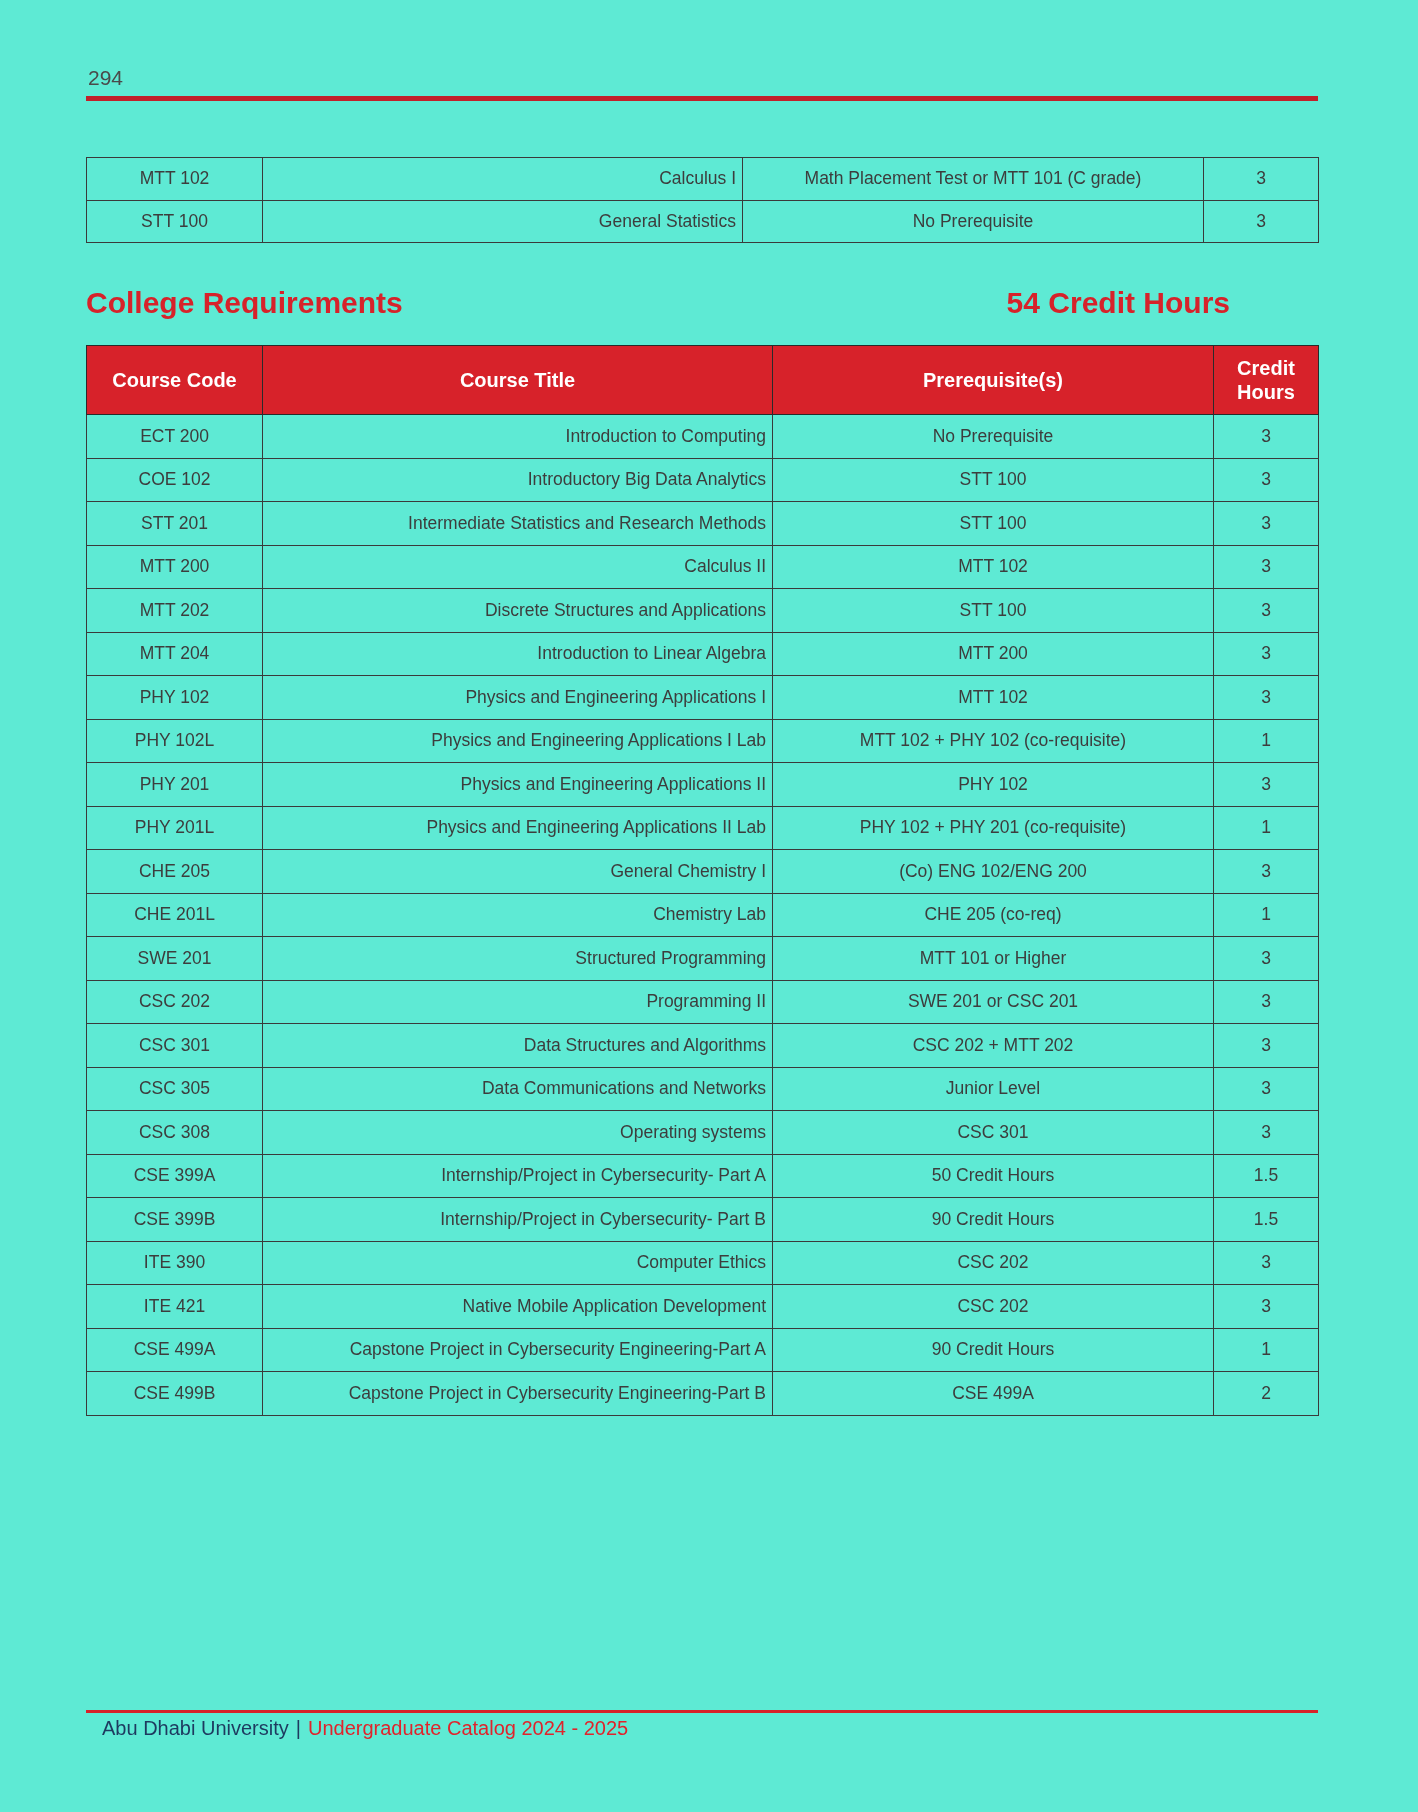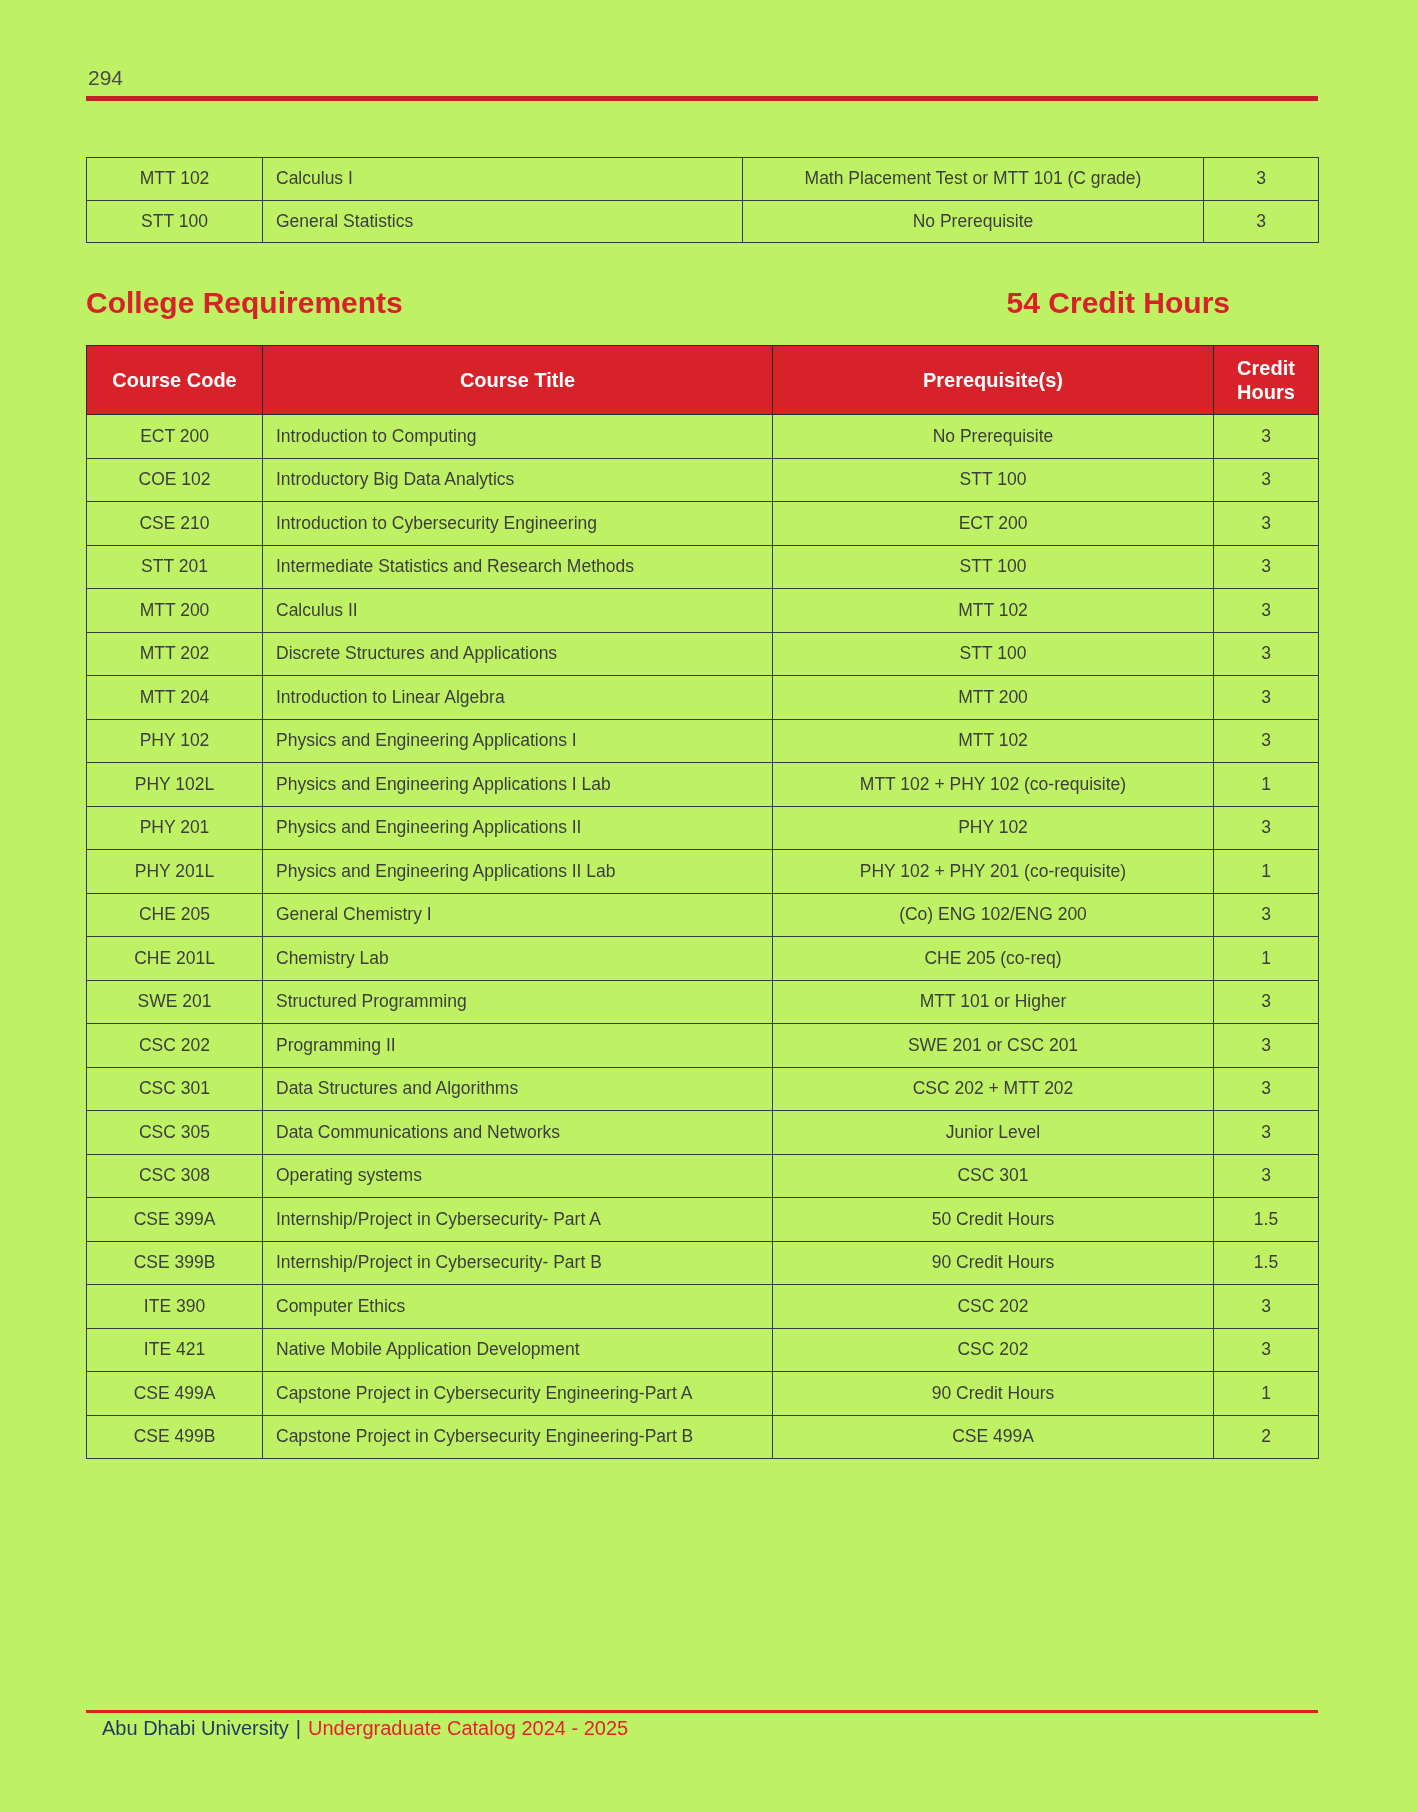--- a/index.html
+++ b/index.html
@@ -4,21 +4,21 @@
 <style>
   html, body {
     margin: 0;
     padding: 0;
     background: #ffffff;
   }
   .page {
     position: relative;
     width: 1418px;
     height: 1812px;
-    background: #bef264;
+    background: #5eead4;
     font-family: "Liberation Sans", "DejaVu Sans", sans-serif;
     overflow: hidden;
   }
   .content {
     position: absolute;
     left: 86px;
     top: 0;
     width: 1232px;
   }
   .page-number {
@@ -46,21 +46,21 @@
   table.course-table td, table.course-table th {
     border: 1px solid #3a3a3a;
     font-size: 17.5px;
     color: #3d3d3d;
     text-align: center;
     padding: 0 6px;
     overflow: hidden;
     white-space: nowrap;
   }
   table.course-table td.left {
-    text-align: left;
+    text-align: right;
     padding-left: 13px;
   }
   table.top-table { top: 157px; }
   table.top-table td { height: 41.5px; }
 
   .section-heading {
     position: absolute;
     top: 286px;
     left: 0;
     width: 1232px;
@@ -172,26 +172,20 @@
             <td>No Prerequisite</td>
             <td>3</td>
           </tr>
           <tr>
             <td>COE 102</td>
             <td class="left">Introductory Big Data Analytics</td>
             <td>STT 100</td>
             <td>3</td>
           </tr>
           <tr>
-            <td>CSE 210</td>
-            <td class="left">Introduction to Cybersecurity Engineering</td>
-            <td>ECT 200</td>
-            <td>3</td>
-          </tr>
-          <tr>
             <td>STT 201</td>
             <td class="left">Intermediate Statistics and Research Methods</td>
             <td>STT 100</td>
             <td>3</td>
           </tr>
           <tr>
             <td>MTT 200</td>
             <td class="left">Calculus II</td>
             <td>MTT 102</td>
             <td>3</td>

